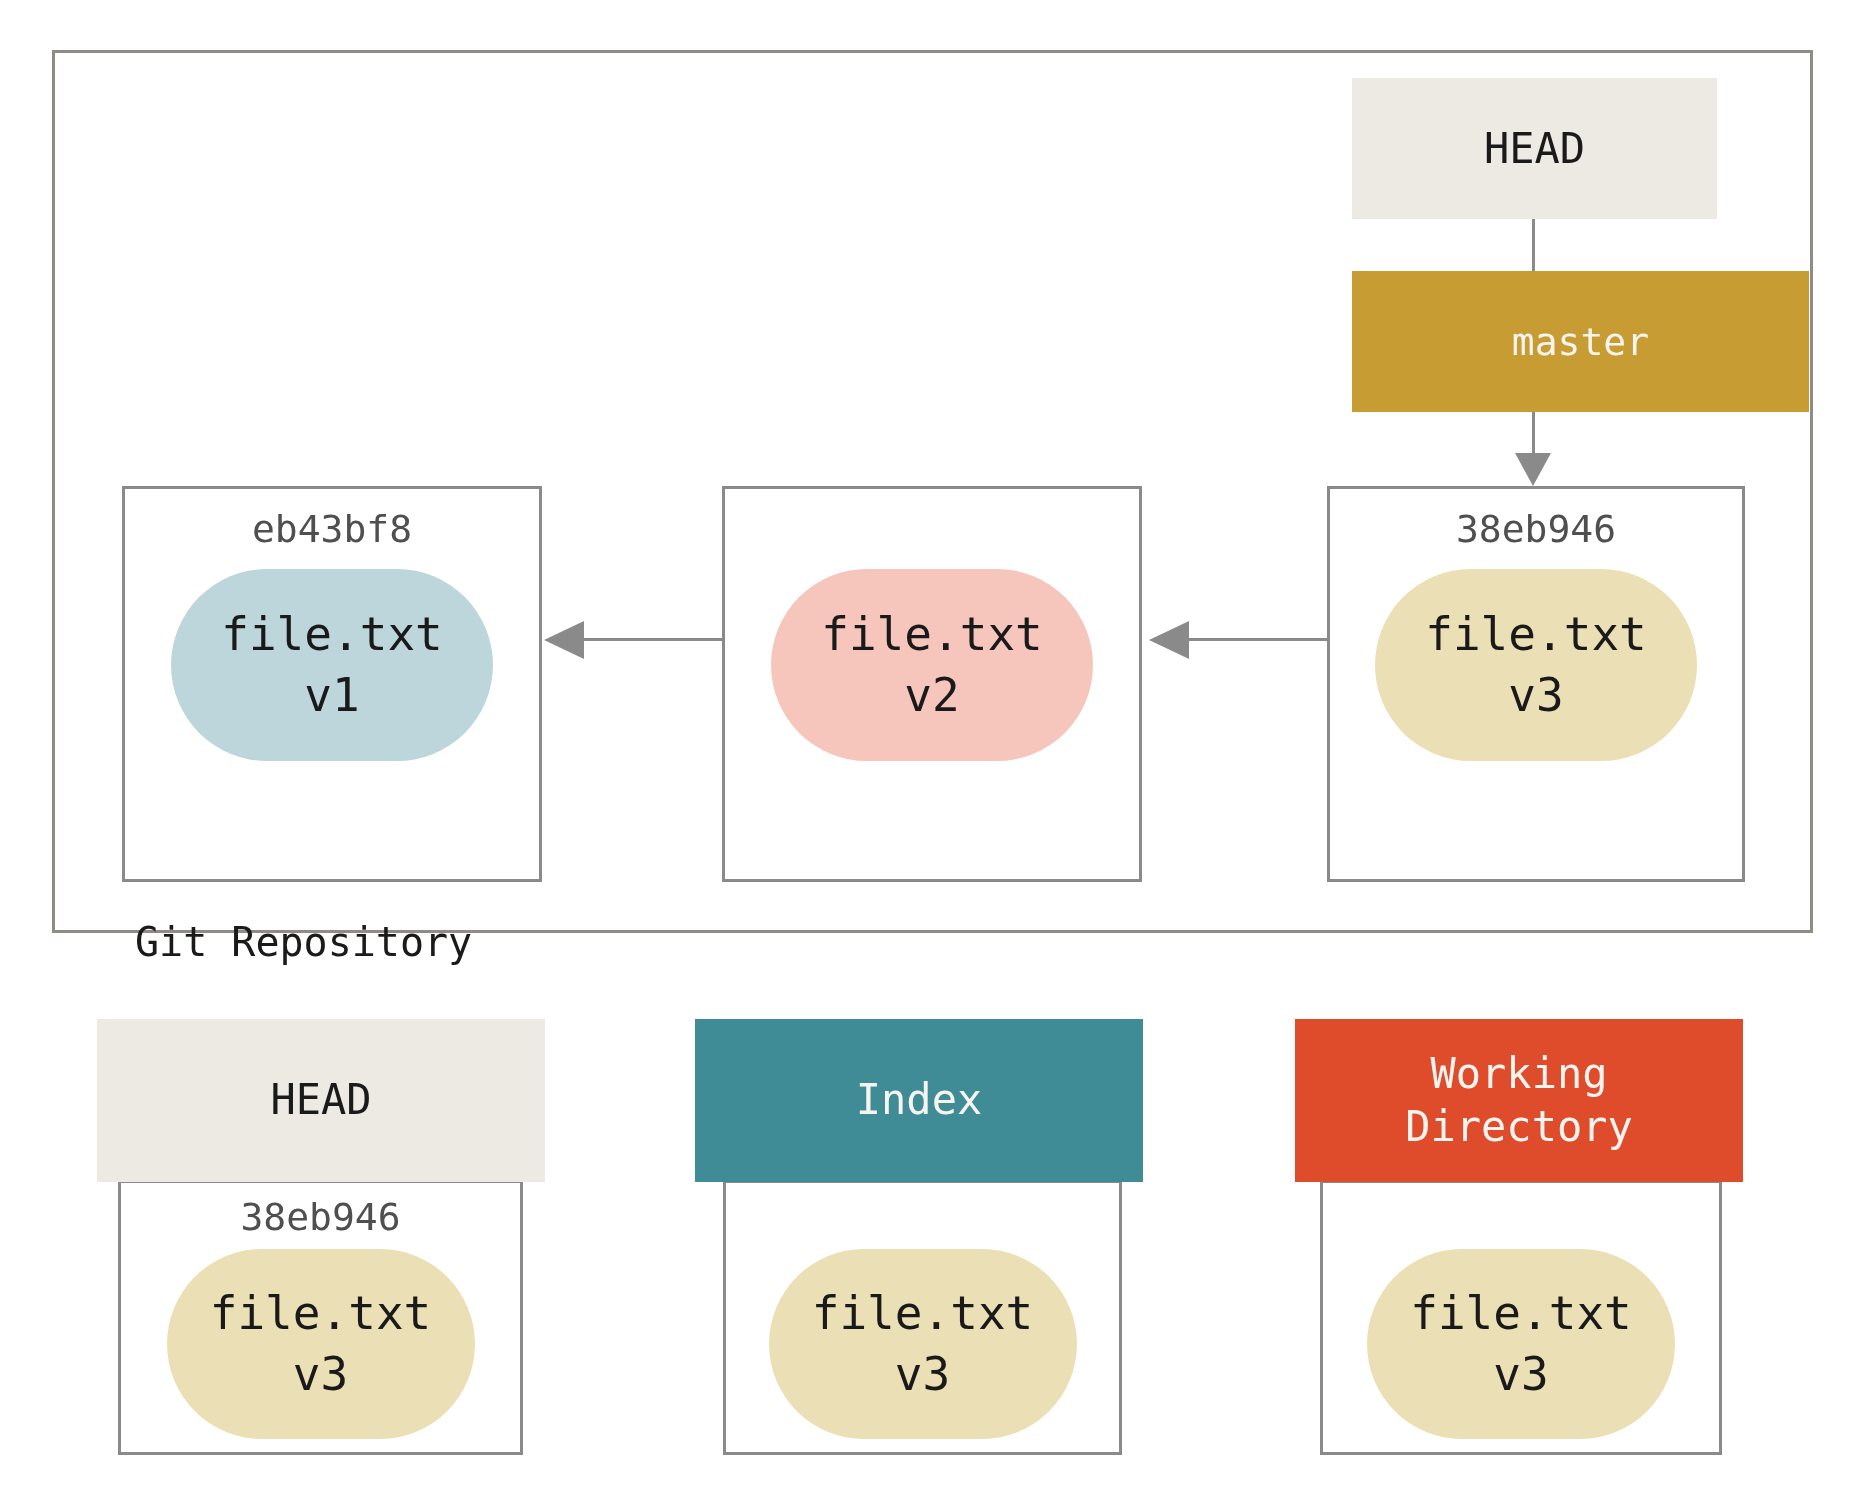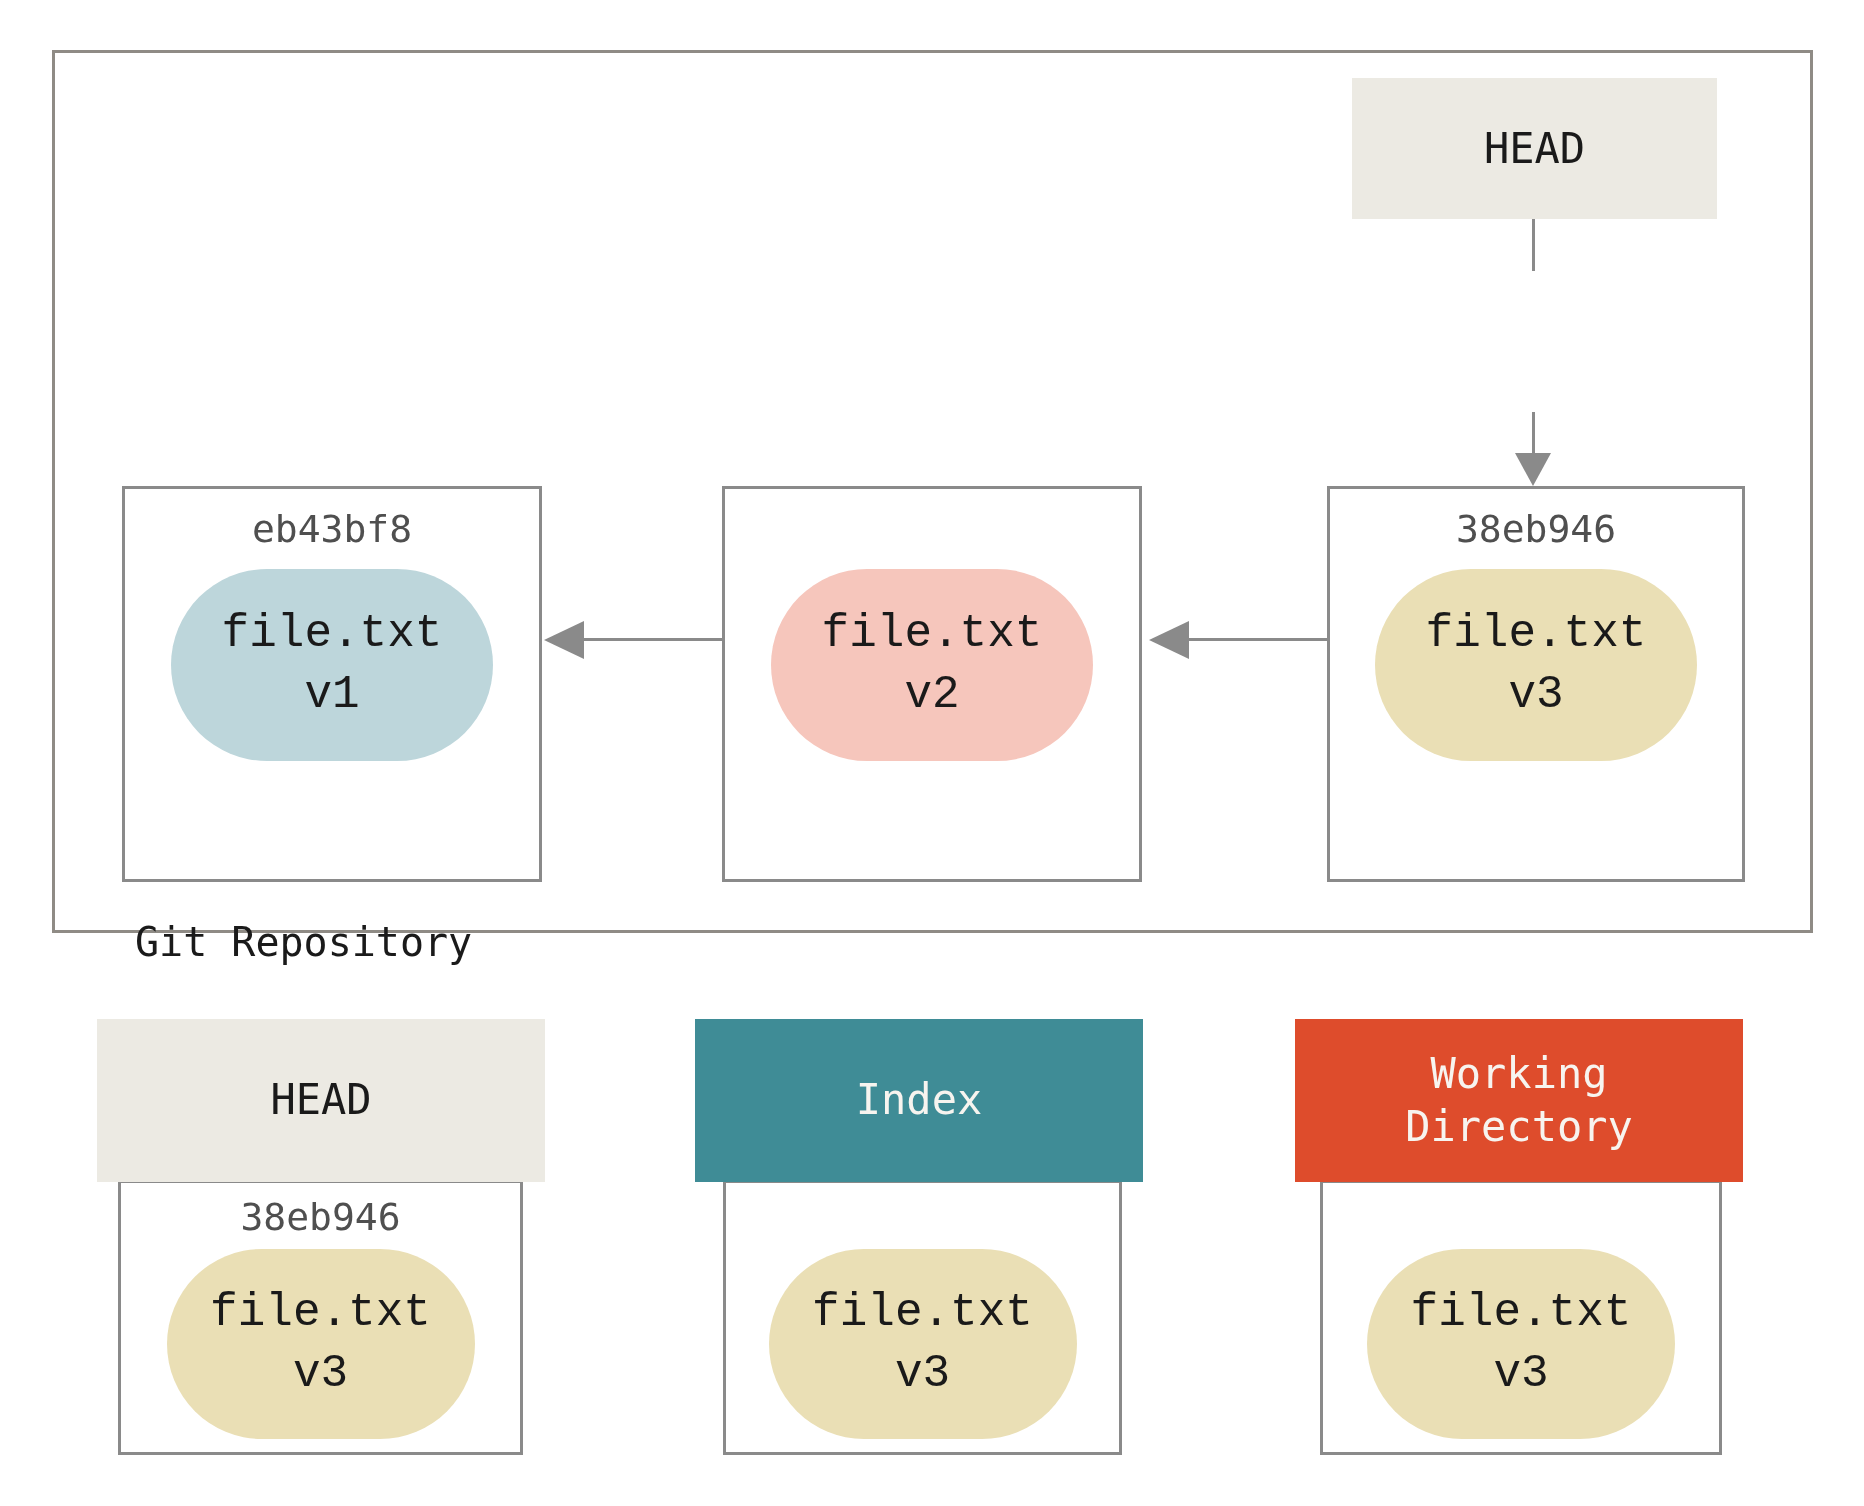--- a/index.html
+++ b/index.html
@@ -55,21 +55,21 @@
   .commit-box{position:absolute;top:486px;width:420px;height:396px;background:#fff;
     border:3px solid var(--c-border);}
   .commit-1{left:122px;}
   .commit-2{left:722px;}
   .commit-3{left:1327px;width:418px;}
   .hash{margin-top:18px;text-align:center;font-size:38px;color:var(--c-hash-text);}
 
   
   .pill{position:absolute;left:50%;transform:translateX(-50%);
     display:flex;flex-direction:column;align-items:center;justify-content:center;
-    font-size:46px;line-height:1.32;color:var(--c-dark-text);font-family:Liberation Mono, monospace;}
+    font-size:46px;line-height:1.32;color:var(--c-dark-text);}
   .commit-box .pill{top:80px;width:322px;height:192px;border-radius:96px;}
   .pill-blue{background:var(--c-pill-blue);}
   .pill-pink{background:var(--c-pill-pink);}
   .pill-tan{background:var(--c-pill-tan);}
 
   
   .area-header{position:absolute;top:1019px;width:448px;height:163px;z-index:2;
     display:flex;align-items:center;justify-content:center;text-align:center;
     font-size:42px;line-height:1.25;}
   .area-header.light{color:var(--c-light-text);}
@@ -94,20 +94,23 @@
   <div class="repo-box">
     <div class="repo-label">Git Repository</div>
   </div>
 
   <div class="ref-box head-top">
     <span>HEAD</span>
   </div>
 
   <div class="vline line-head-master"></div>
 
+  <div class="ref-box master-box">
+    <span>master</span>
+  </div>
 
   <div class="vline line-master-commit"></div>
   <div class="arrowhead-down"></div>
 
   <div class="commit-box commit-1">
     <div class="hash">eb43bf8</div>
     <div class="pill pill-blue">
       <div>file.txt</div>
       <div>v1</div>
     </div>

